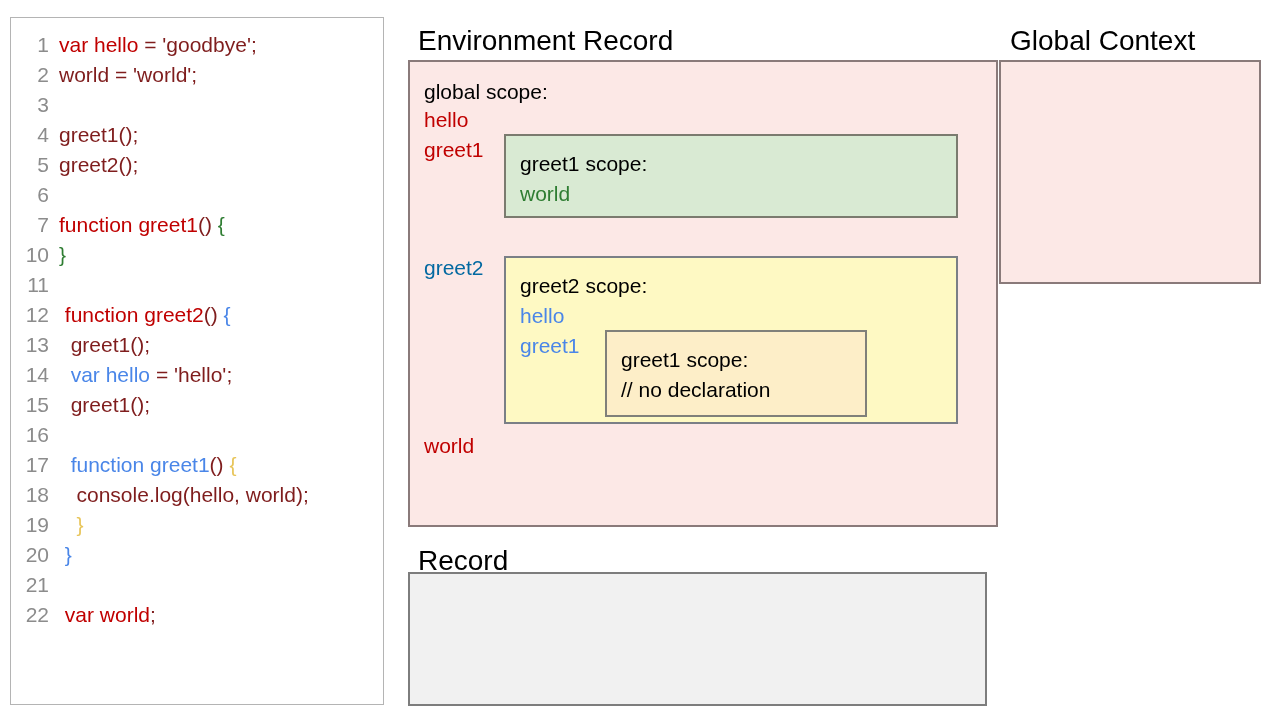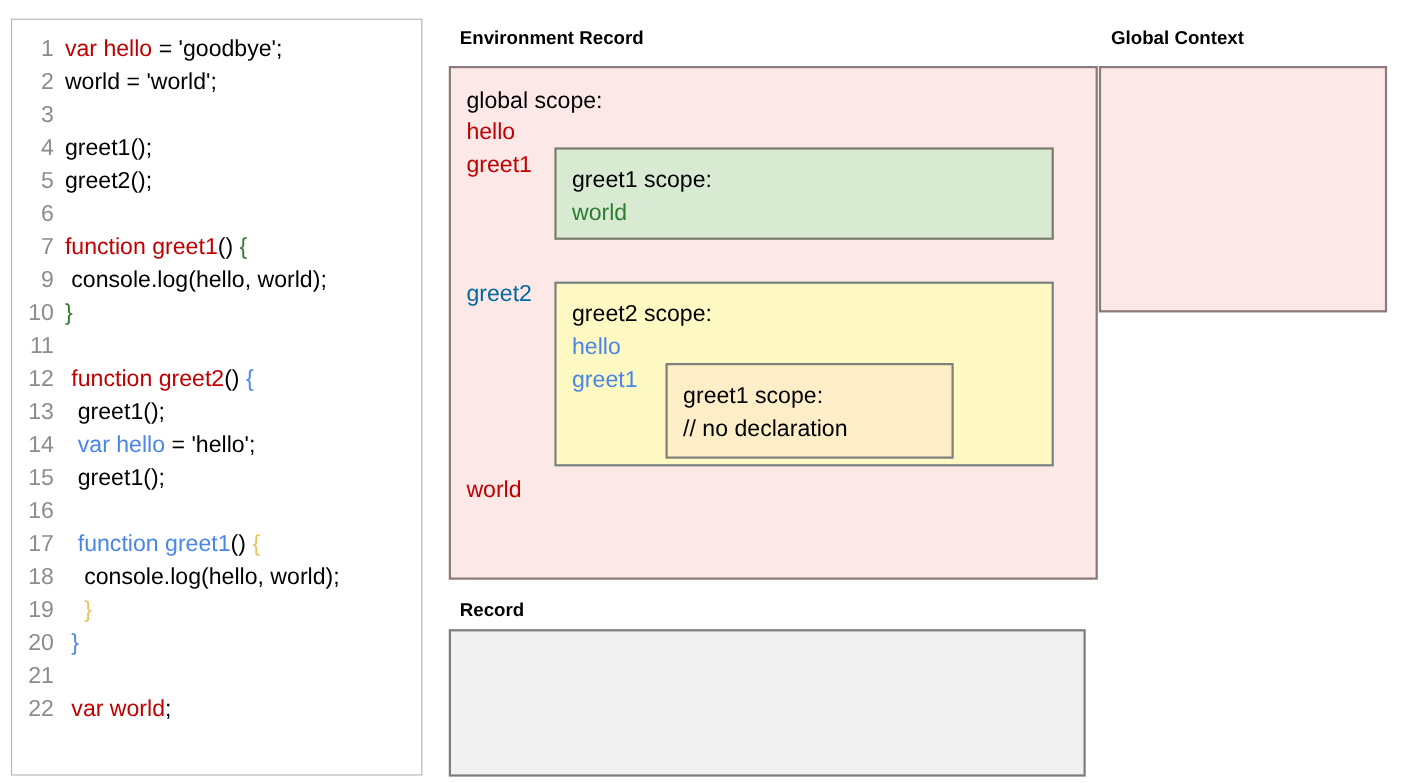--- a/index.html
+++ b/index.html
@@ -43,27 +43,27 @@
     text-align: right;
     color: #8c8c8c;
     font-size: 21px;
     margin-right: 10px;
   }
   .tok { white-space: pre; }
   .t-red    { color: #c00000; }
   .t-green  { color: #2e7d32; }
   .t-blue   { color: #4a86e8; }
   .t-yellow { color: #e8c55a; }
-  .t-black  { color: #000000; text-align: right; }
+  .t-black  { color: #7f1d1d; text-align: right; }
 
   
   .section-title {
     position: absolute;
-    font-size: 17px;
-    font-weight: bold;
+    font-size: 28px;
+    font-weight: normal;
     color: #000000;
     white-space: nowrap;
   }
   #er-title  { left: 418px; top: 25px; }
   #gc-title  { left: 1010px; top: 25px; }
   #console-title { left: 418px; top: 545px; }
 
   
   #env-record-box {
     position: absolute;
@@ -158,21 +158,20 @@
 
 <div id="code-panel">
   <div class="code-lines" id="code-lines">
       <div class="code-line"><span class="ln">1</span><span class="tok t-red">var hello</span><span class="tok t-black"> = 'goodbye';</span></div>
       <div class="code-line"><span class="ln">2</span><span class="tok t-black">world = 'world';</span></div>
       <div class="code-line"><span class="ln">3</span><span class="tok t-black"></span></div>
       <div class="code-line"><span class="ln">4</span><span class="tok t-black">greet1();</span></div>
       <div class="code-line"><span class="ln">5</span><span class="tok t-black">greet2();</span></div>
       <div class="code-line"><span class="ln">6</span><span class="tok t-black"></span></div>
       <div class="code-line"><span class="ln">7</span><span class="tok t-red">function greet1</span><span class="tok t-black">() </span><span class="tok t-green">{</span></div>
-      <div class="code-line"><span class="ln">9</span><span class="tok t-black"> console.log(hello, world);</span></div>
       <div class="code-line"><span class="ln">10</span><span class="tok t-green">}</span></div>
       <div class="code-line"><span class="ln">11</span><span class="tok t-black"></span></div>
       <div class="code-line"><span class="ln">12</span><span class="tok t-black"> </span><span class="tok t-red">function greet2</span><span class="tok t-black">() </span><span class="tok t-blue">{</span></div>
       <div class="code-line"><span class="ln">13</span><span class="tok t-black">  greet1();</span></div>
       <div class="code-line"><span class="ln">14</span><span class="tok t-black">  </span><span class="tok t-blue">var hello</span><span class="tok t-black"> = 'hello';</span></div>
       <div class="code-line"><span class="ln">15</span><span class="tok t-black">  greet1();</span></div>
       <div class="code-line"><span class="ln">16</span><span class="tok t-black"></span></div>
       <div class="code-line"><span class="ln">17</span><span class="tok t-black">  </span><span class="tok t-blue">function greet1</span><span class="tok t-black">() </span><span class="tok t-yellow">{</span></div>
       <div class="code-line"><span class="ln">18</span><span class="tok t-black">   console.log(hello, world);</span></div>
       <div class="code-line"><span class="ln">19</span><span class="tok t-black">   </span><span class="tok t-yellow">}</span></div>

